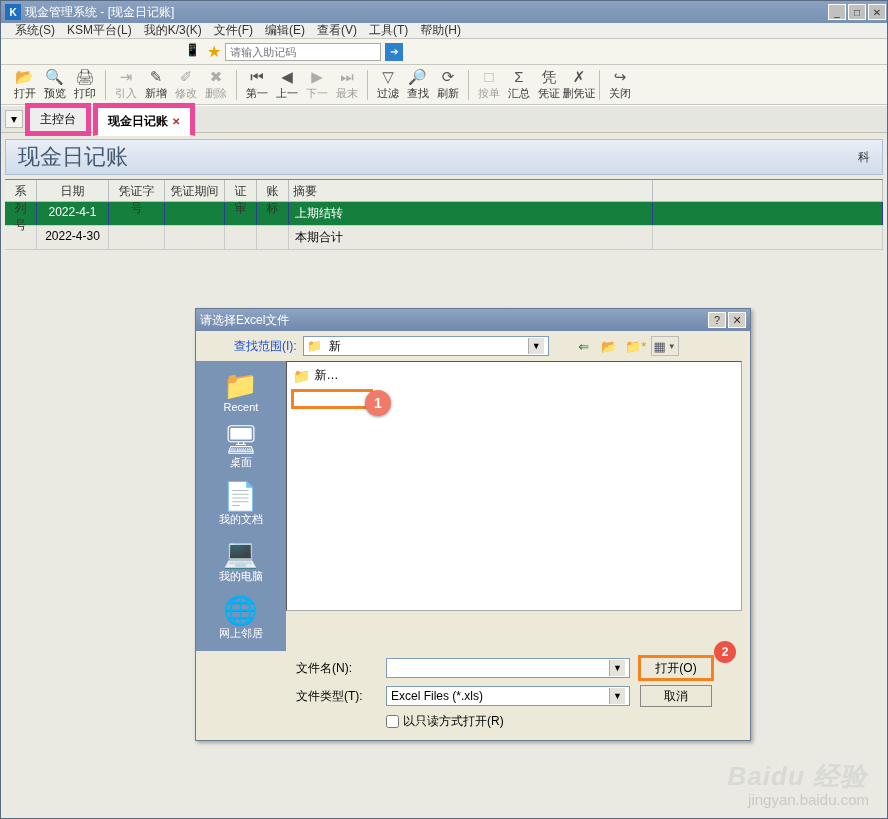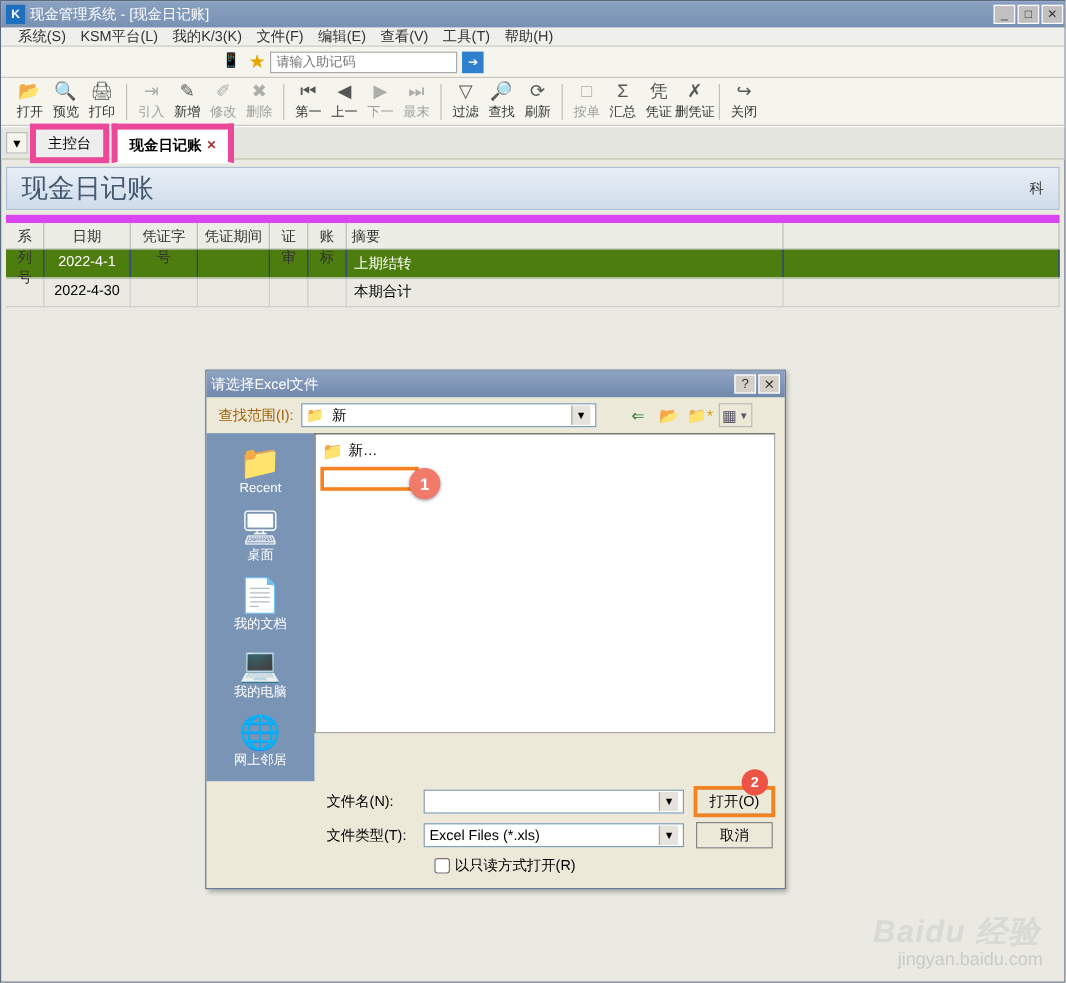--- a/index.html
+++ b/index.html
@@ -37,43 +37,43 @@
   .tabbtn.active { background: #fff; border-bottom: 1px solid #fff; font-weight: bold; }
   .tab-close { color: #a33; font-size: 10px; }
   .dropbtn { width:18px; height:18px; border:1px solid #bbb; display:flex; align-items:center; justify-content:center; background:#f5f5ee; }
   
   
   .banner { height: 36px; margin: 6px 4px 0 4px; background: linear-gradient(#e8eef6, #d0dceb); border: 1px solid #b0c0d4; display: flex; align-items: center; padding: 0 12px; }
   .banner-title { font-family: SimSun, serif; font-size: 22px; color: #435970; }
   .banner-right { margin-left: auto; font-size: 12px; color: #333; }
   
   
-  .grid { margin: 4px 4px 16px 4px; border-top: 7px solid #d946ef; }
+  .grid { margin: 4px 4px 16px 4px; border-top: 1px solid #d946ef; }
   .grid-head { display: flex; height: 22px; background: #eceee6; border-bottom: 1px solid #bbb; }
   .gh { border-right: 1px solid #bbb; padding: 3px 4px; font-size: 12px; color: #333; text-align: center; }
   .grid-row { display: flex; height: 24px; border-bottom: 1px solid #ccc; }
   .gc { border-right: 1px solid #ccc; padding: 3px 6px; font-size: 12px; text-align: center; }
-  .row-sel { background: #4d7c0f; color: #fff; }
+  .row-sel { background: #15803d; color: #fff; }
   .row-sel .gc { border-right-color: #2a3e90; }
   .c-seq { width: 32px; }
   .c-date { width: 72px; }
   .c-vno { width: 56px; }
   .c-vper { width: 60px; font-family: Liberation Serif, serif; }
   .c-app { width: 32px; }
   .c-flag { width: 32px; }
   .c-summ { flex: 1; text-align: left; }
   .c-end { width: 230px; }
   
   
-  .dialog { position: absolute; left: 170px; top: 307px; width: 484px; background: #ece9d8; border: 1px solid #6a7b96; box-shadow: 2px 2px 4px rgba(0,0,0,0.3); }
+  .dialog { position: absolute; left: 194px; top: 307px; width: 556px; background: #ece9d8; border: 1px solid #6a7b96; box-shadow: 2px 2px 4px rgba(0,0,0,0.3); }
   .dlg-title { height: 22px; background: linear-gradient(#8fa4c3, #6f88ac); color: #fff; display: flex; align-items: center; padding: 0 4px; font-size: 12px; }
   .dlg-title .dlg-btns { margin-left: auto; display: flex; gap: 2px; }
   .dlg-tbtn { width: 18px; height: 16px; background: #d4d0c8; border: 1px solid #fff; display:flex; align-items:center; justify-content:center; color:#333; font-size:11px; cursor:pointer; }
   .dlg-toolbar { height: 30px; display: flex; align-items: center; padding: 0 10px; gap: 6px; }
-  .dlg-label { font-size: 12px; color: #a16207; }
+  .dlg-label { font-size: 12px; color: #1d4ed8; margin-left: 28px; }
   .dlg-combo { height: 20px; border: 1px solid #7f9db9; background: #fff; display: flex; align-items: center; padding: 0 4px; font-size: 12px; }
   .combo-lookin { width: 246px; }
   .dlg-combo .folder-ico { color: #e8b030; margin-right: 6px; }
   .dlg-combo .dd { margin-left: auto; width: 16px; height: 16px; background: #e5e3db; border-left: 1px solid #aaa; display:flex; align-items:center; justify-content:center; font-size:9px; }
   .dlg-nav { display: flex; gap: 4px; margin-left: 18px; }
   .dlgnav-btn { width: 22px; height: 20px; display:flex; align-items:center; justify-content:center; font-size:13px; color:#556; cursor:pointer; }
   .dlgnav-btn.views { border:1px solid #bbb; width: 28px; gap:2px; }
   
   .dlg-body { display: flex; }
   .dlg-side { width: 90px; background: #7a94b6; padding: 6px 0; display:flex; flex-direction:column; align-items:center; gap: 4px; }

